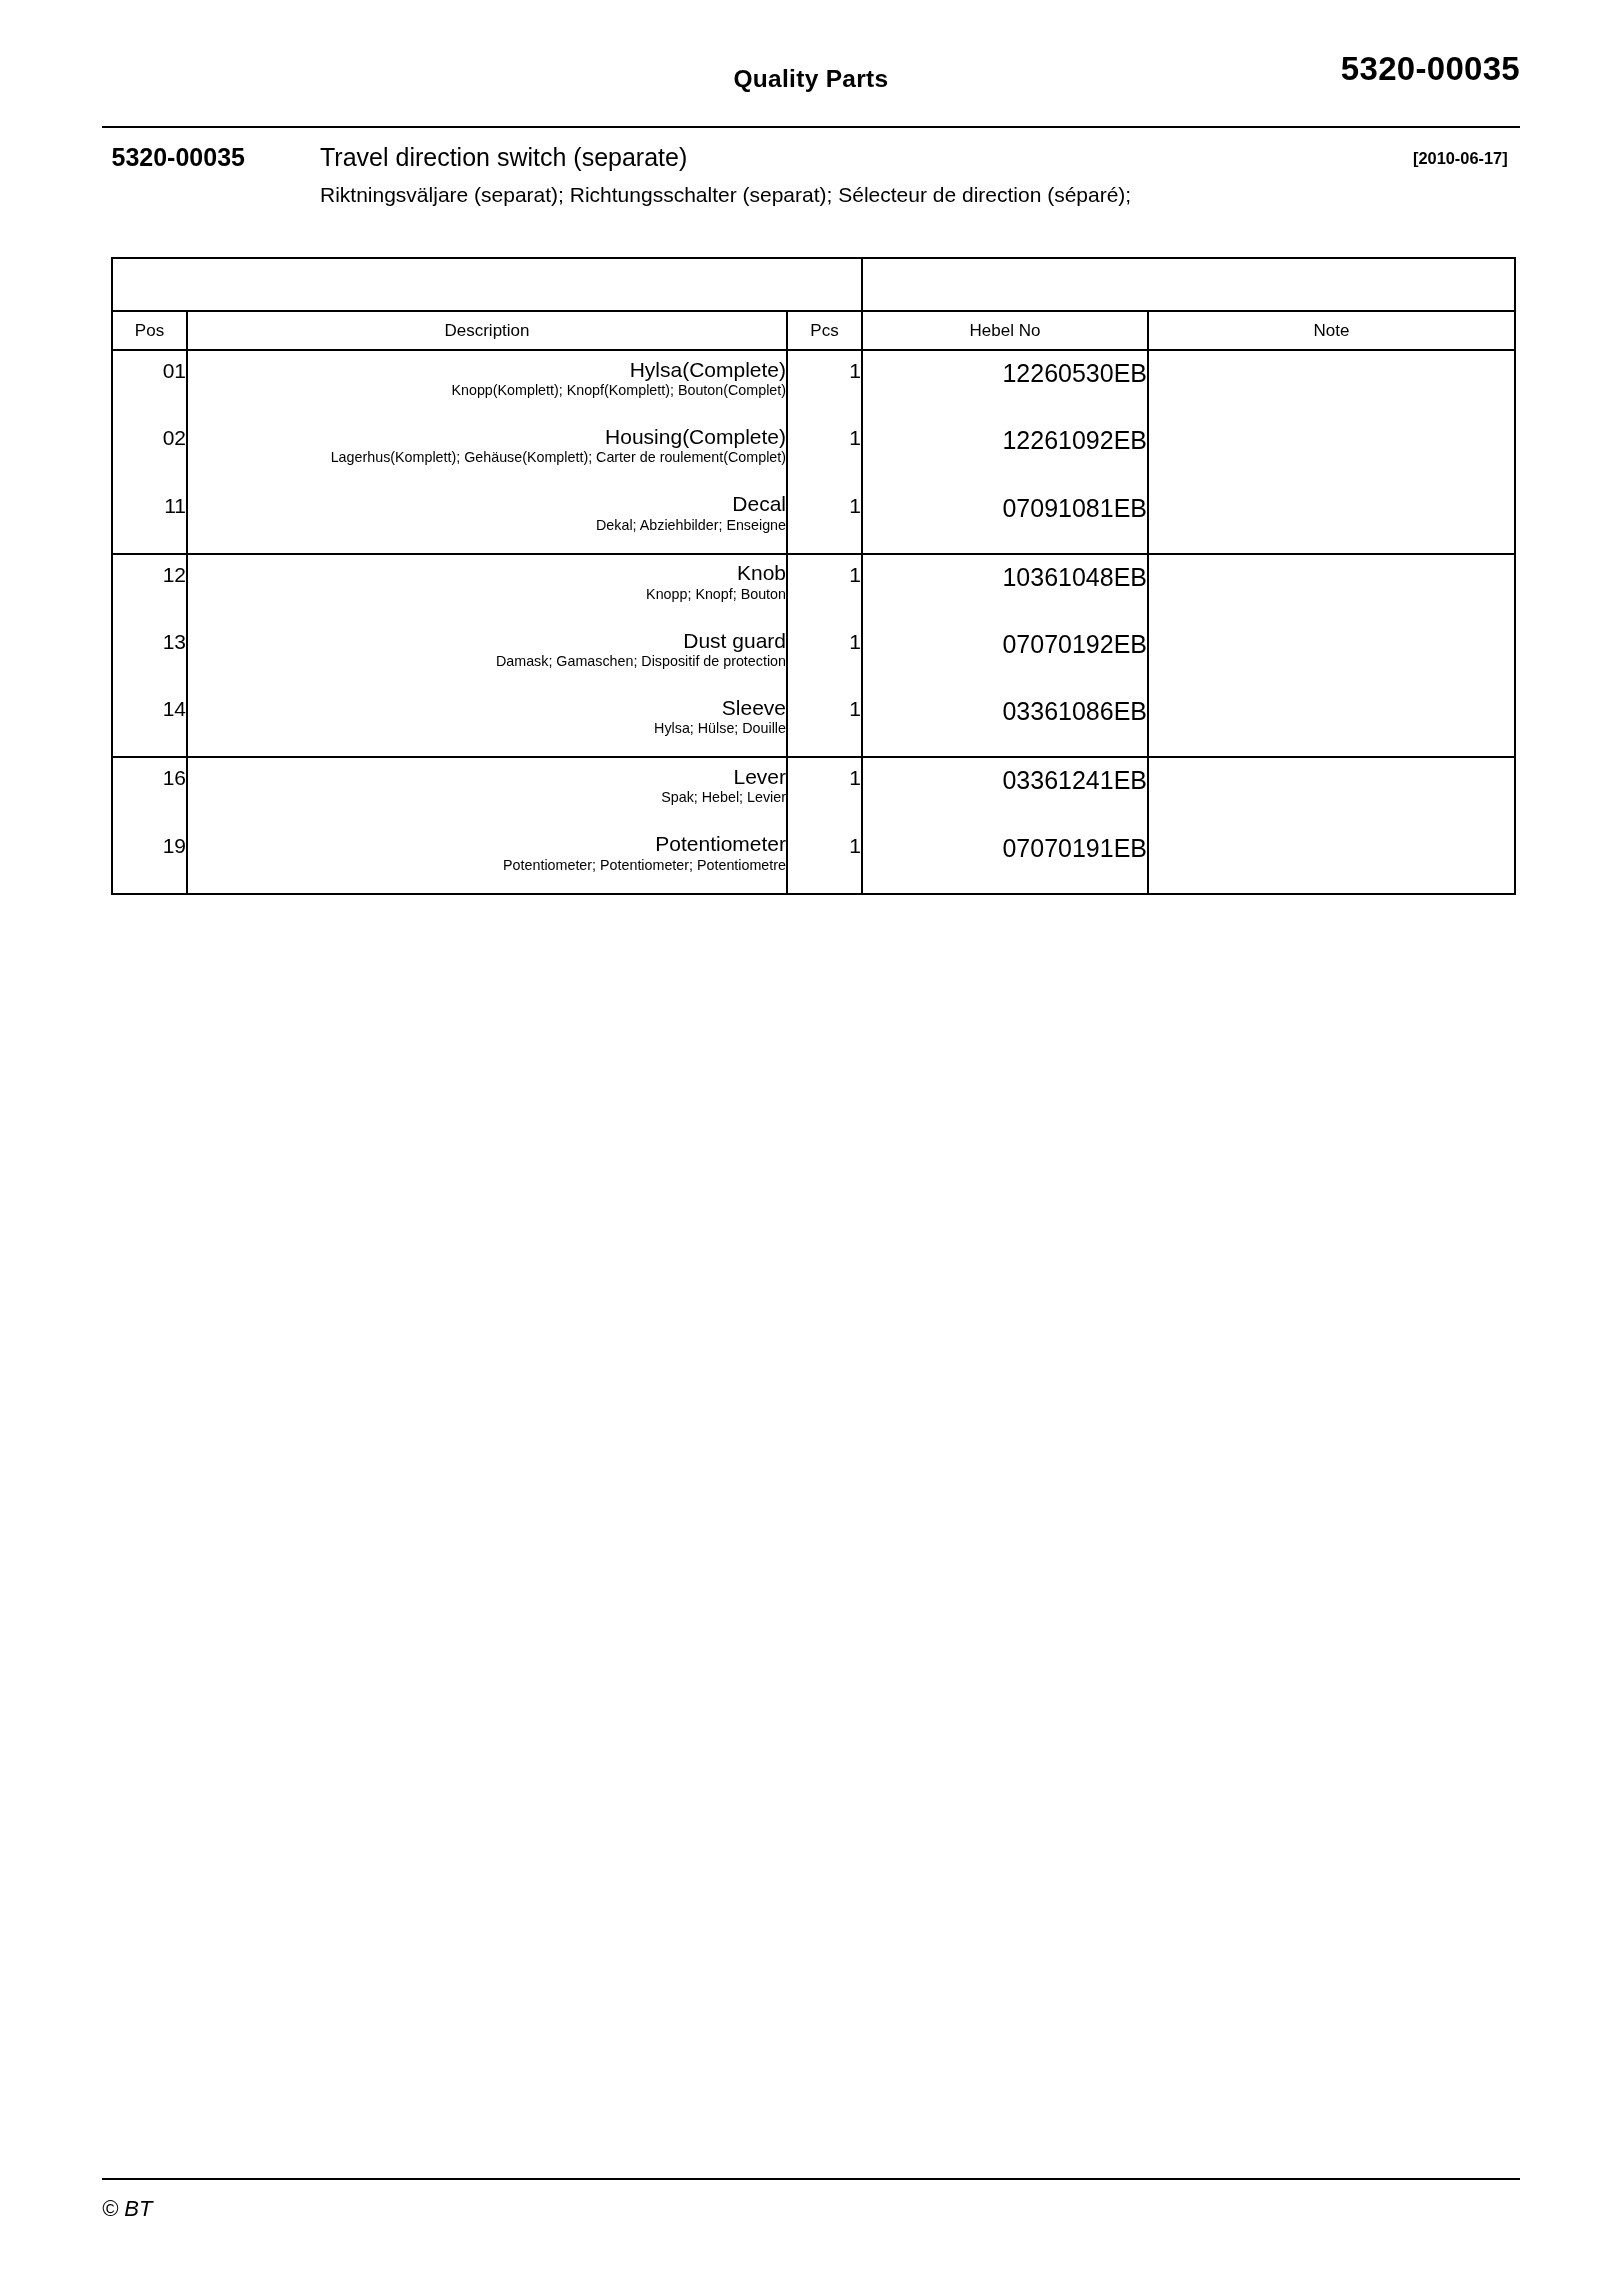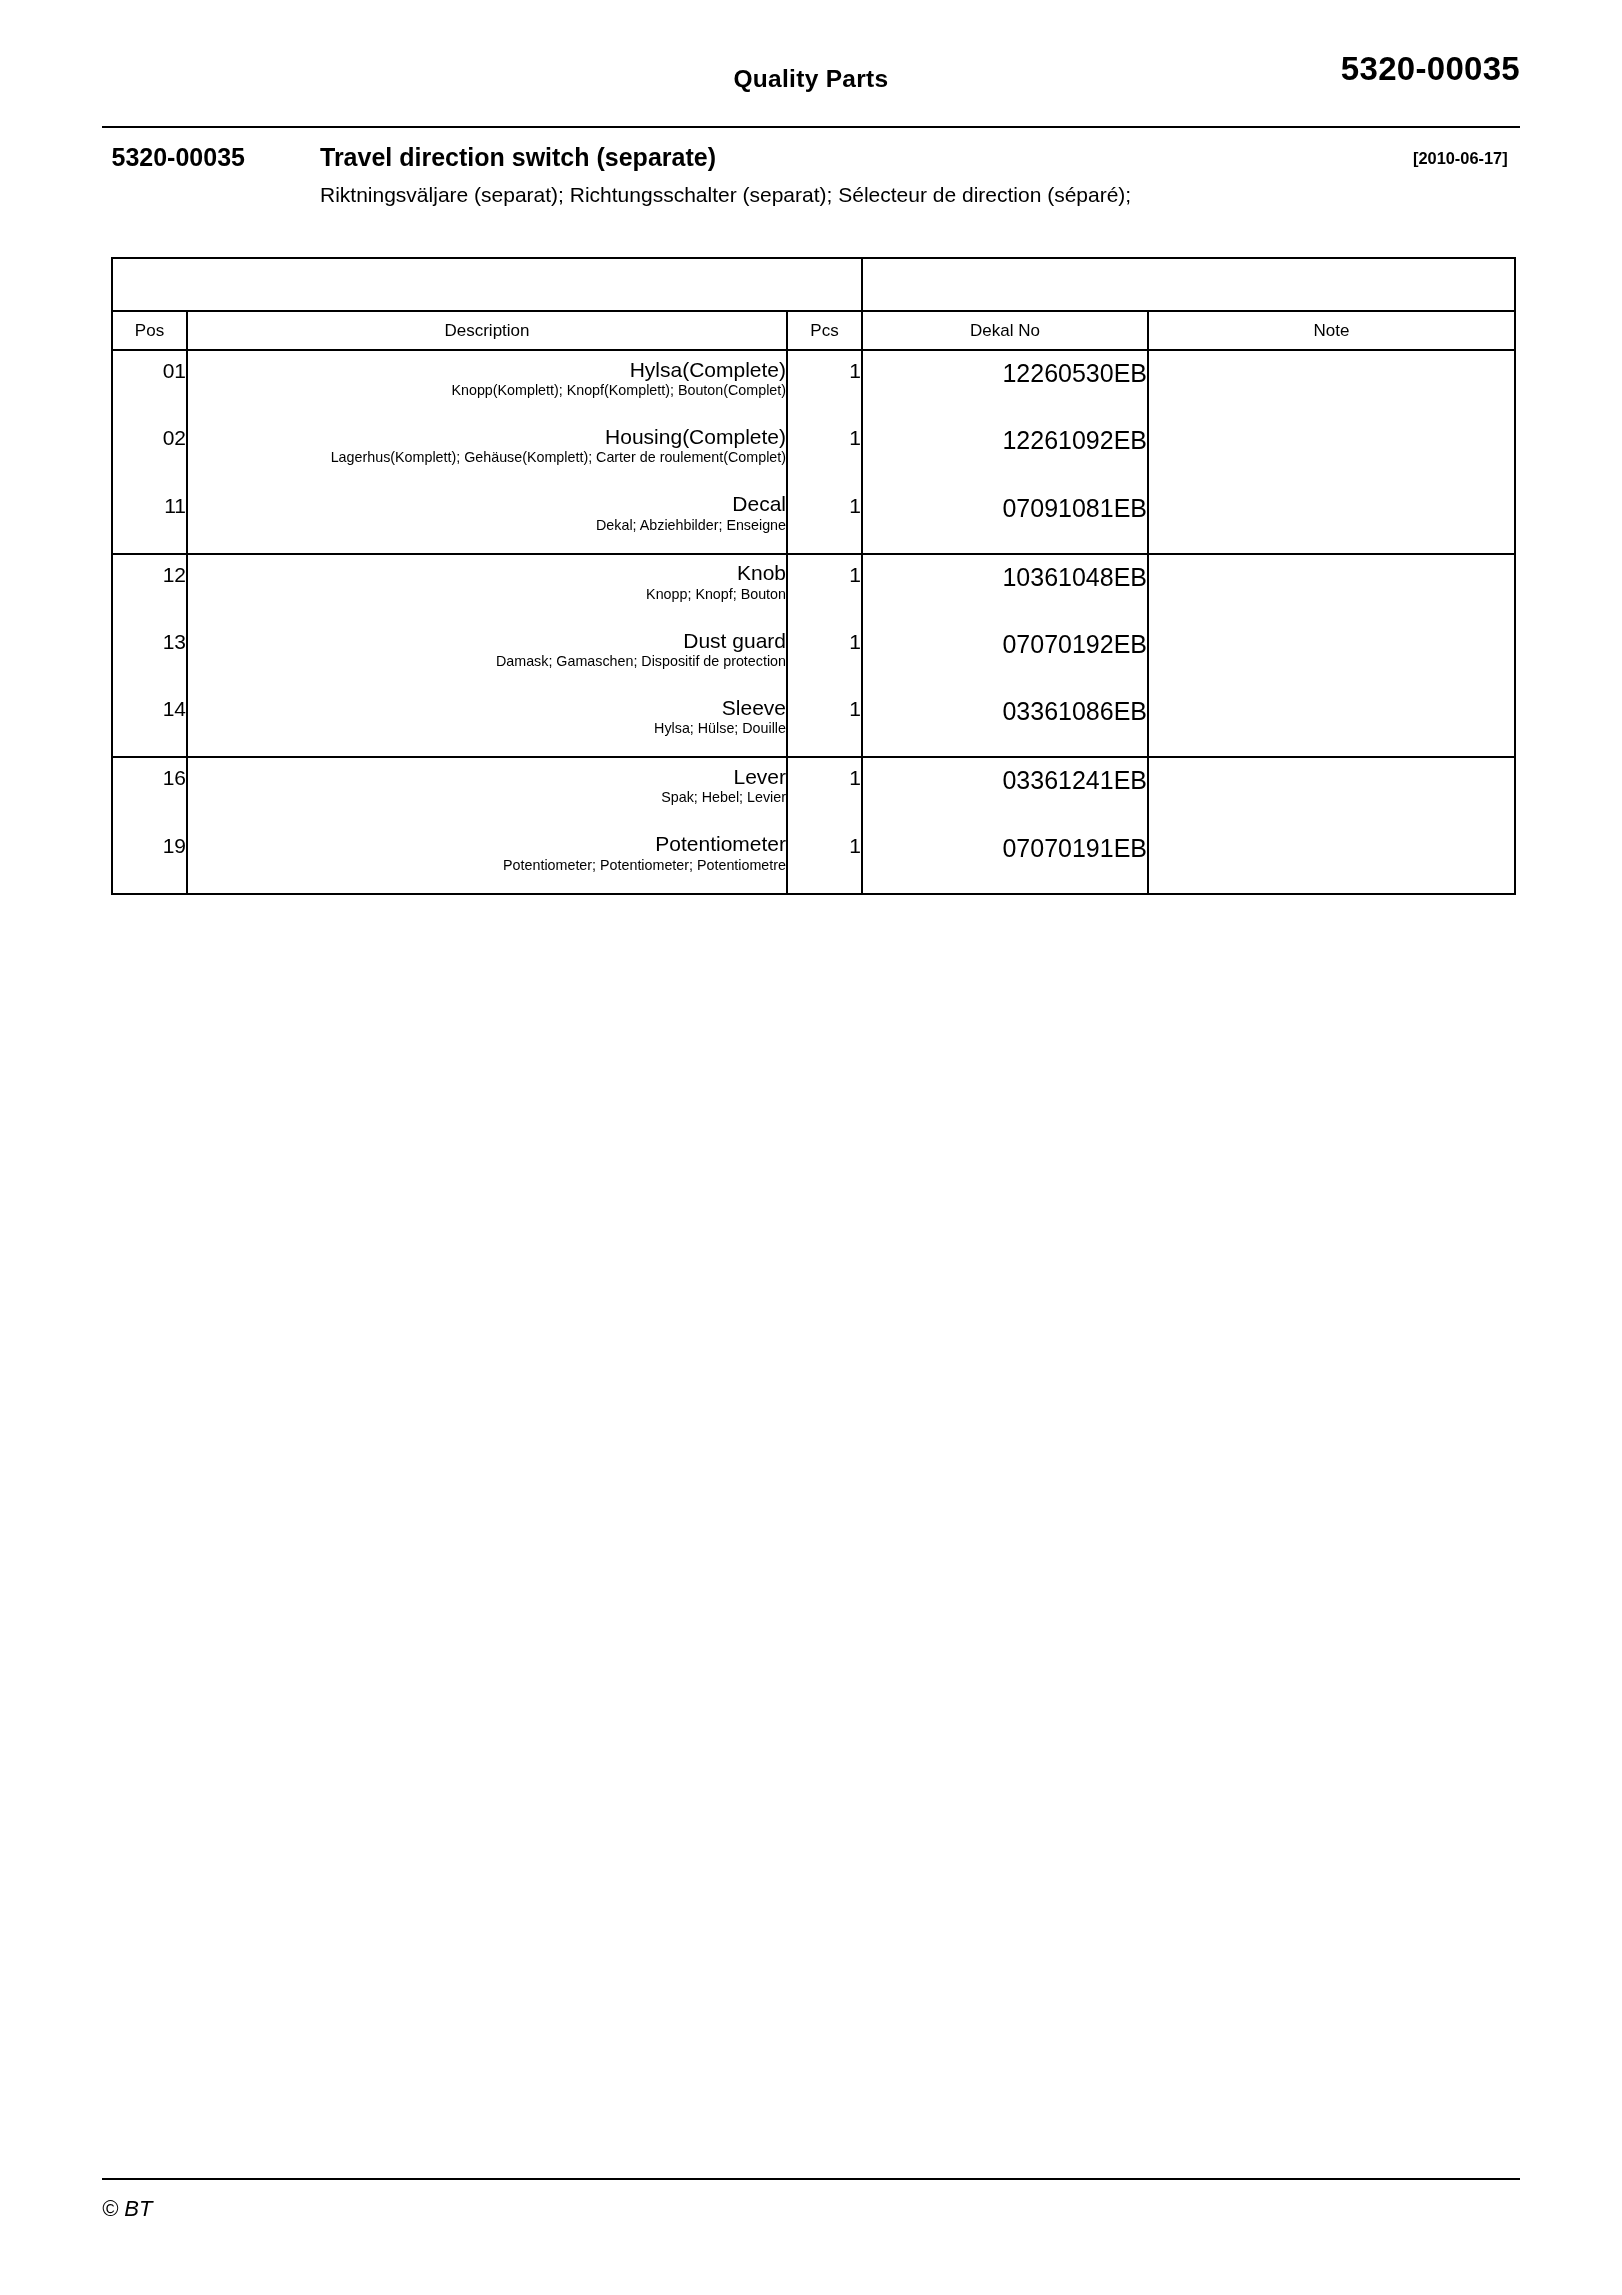--- a/index.html
+++ b/index.html
@@ -71,21 +71,21 @@
     left: 9.5px;
     top: 0;
     font-size: 25px;
     font-weight: bold;
   }
   .title-main {
     position: absolute;
     left: 218px;
     top: 0;
     font-size: 25px;
-    font-weight: bold;
+    font-weight: normal;
   }
   .title-date {
     position: absolute;
     right: 12.3px;
     top: 6.1px;
     font-size: 16.4px;
     font-weight: bold;
   }
   .subtitle {
     position: absolute;
@@ -223,21 +223,21 @@
       <tbody id="table-body">
 
       <tr class="band">
             <td colspan="3" class="band-left"></td>
             <td colspan="2"></td>
           </tr>
           <tr class="colhead">
             <td class="sep">Pos</td>
             <td class="sep">Description</td>
             <td class="sep">Pcs</td>
-            <td class="sep">Dekal No</td>
+            <td class="sep">Hebel No</td>
             <td>Note</td>
           </tr>
           <tr class="row">
             <td class="cell-pos">01</td>
             <td class="cell-desc">
               <div class="desc-main">Hylsa(Complete)</div>
               <div class="desc-sub">Knopp(Komplett); Knopf(Komplett); Bouton(Complet)</div>
             </td>
             <td class="cell-pcs">1</td>
             <td class="cell-part">12260530EB</td>

